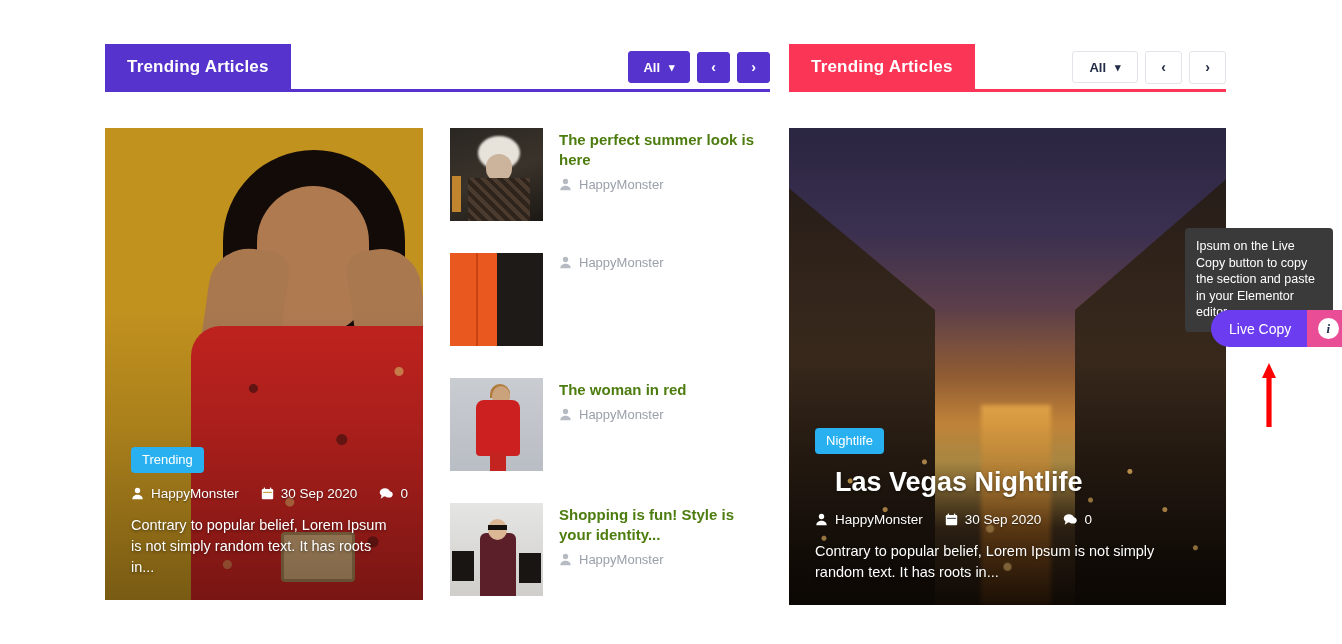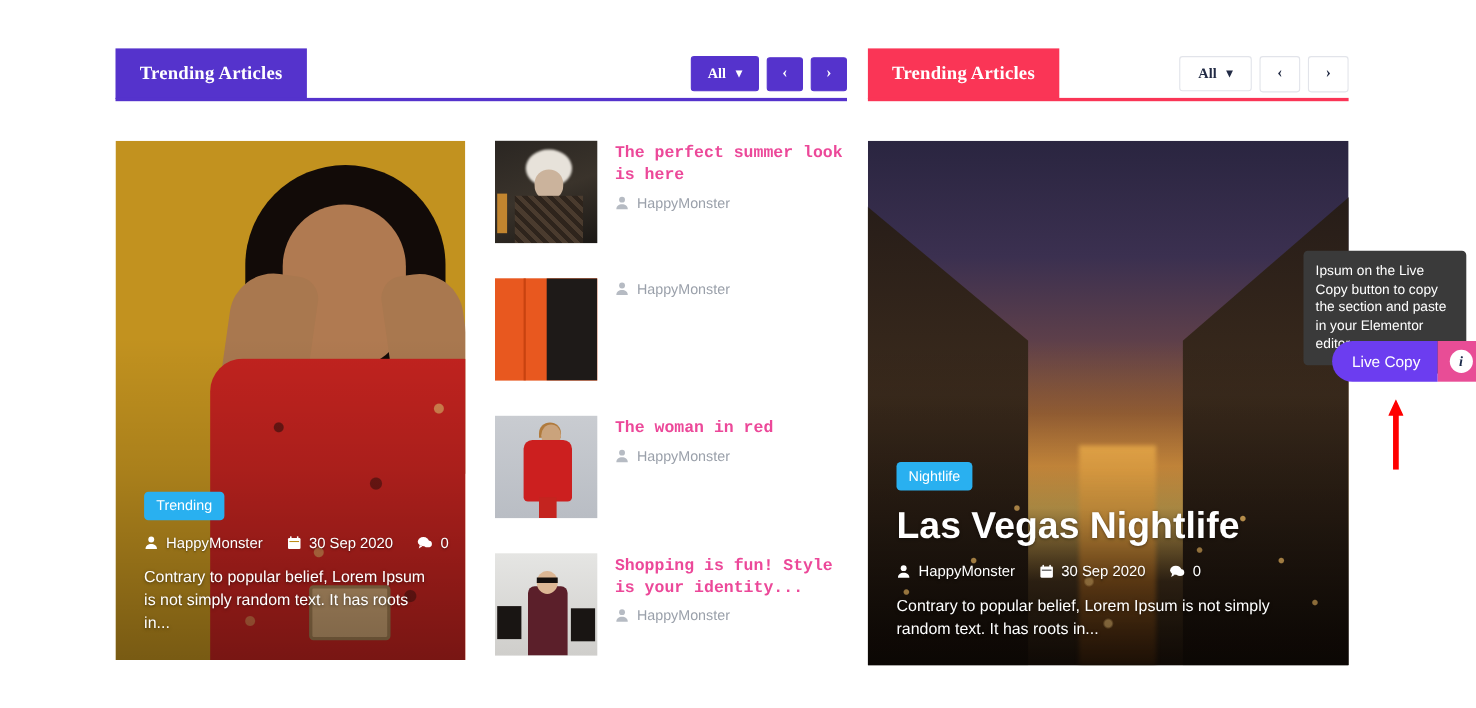--- a/index.html
+++ b/index.html
@@ -14,21 +14,21 @@
   }
 
   .stage { position: relative; width: 1342px; height: 644px; }
 
   
   .panel { position: absolute; }
   .panel-left  { left: 105px;  top: 44px;  width: 665px; }
   .panel-right { left: 789px;  top: 44px;  width: 437px; }
 
   
-  .widget-head { position: relative; height: 48px; font-family: Liberation Serif, serif; }
+  .widget-head { position: relative; height: 48px; }
 
   .head-title {
     position: absolute; left: 0; top: 0;
     height: 46px;
     display: flex; align-items: center;
     padding: 0 22px;
     color: #ffffff;
     font-size: 17px;
     font-weight: 700;
     letter-spacing: .2px;
@@ -190,21 +190,21 @@
   }
 
   .feature-title {
     color: #ffffff;
     font-weight: 700;
     line-height: 1.16;
     margin-bottom: 14px;
     text-shadow: 0 1px 3px rgba(0,0,0,.45);
   }
   .feature-left  .feature-title { font-size: 27px; max-width: 270px; }
-  .feature-right .feature-title { font-size: 34px; }
+  .feature-right .feature-title { font-size: 27px; margin-left: 20px; }
 
   .meta-row {
     display: flex; align-items: center;
     gap: 22px;
     color: #ffffff;
     font-size: 13.5px;
     margin-bottom: 14px;
     text-shadow: 0 1px 2px rgba(0,0,0,.5);
   }
   .meta-item { display: flex; align-items: center; gap: 7px; white-space: nowrap; }
@@ -259,24 +259,23 @@
   .thumb-shop .t-head { position:absolute; left:38px; top:16px; width:19px; height:21px; background:#dcb795; border-radius:50%;}
   .thumb-shop .t-glass { position:absolute; left:38px; top:22px; width:19px; height:5px; background:#15100e;}
   .thumb-shop .t-bagL { position:absolute; left:2px; top:48px; width:22px; height:30px; background:#191513;}
   .thumb-shop .t-bagR { position:absolute; right:2px; top:50px; width:22px; height:30px; background:#191513;}
   .thumb-shop .t-inner { position:absolute; left:44px; top:42px; width:10px; height:28px; background:#e0cdbb;}
 
   .list-text { padding-top: 2px; flex: 1; min-width: 0; }
   .list-title {
     font-size: 15px;
     font-weight: 700;
-    color: #ec4899;
+    color: #4d7c0f;
     line-height: 1.32;
     margin-bottom: 7px;
-    font-family: Liberation Mono, monospace;
   }
   .list-meta {
     display: flex; align-items: center; gap: 7px;
     color: #9aa0aa;
     font-size: 13px;
   }
   .list-meta svg { display: block; }
 
   
   .tooltip {

